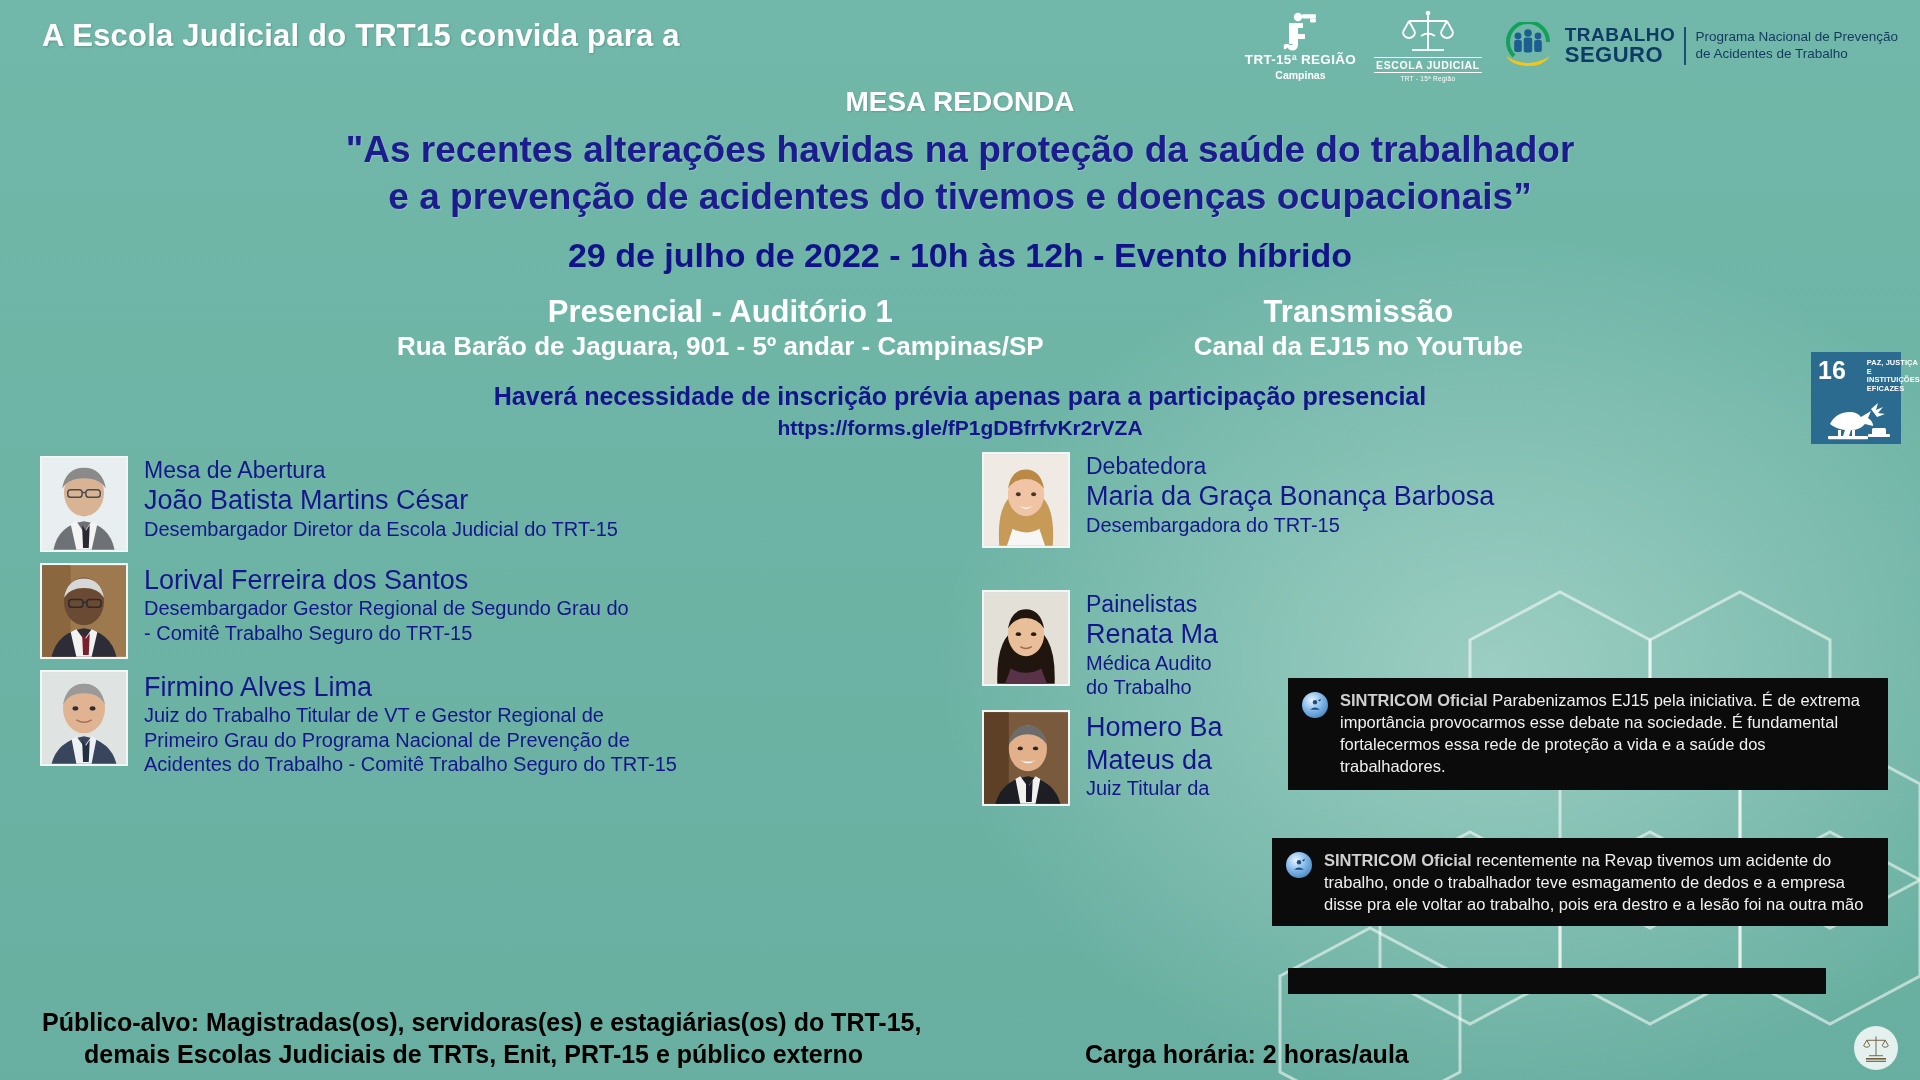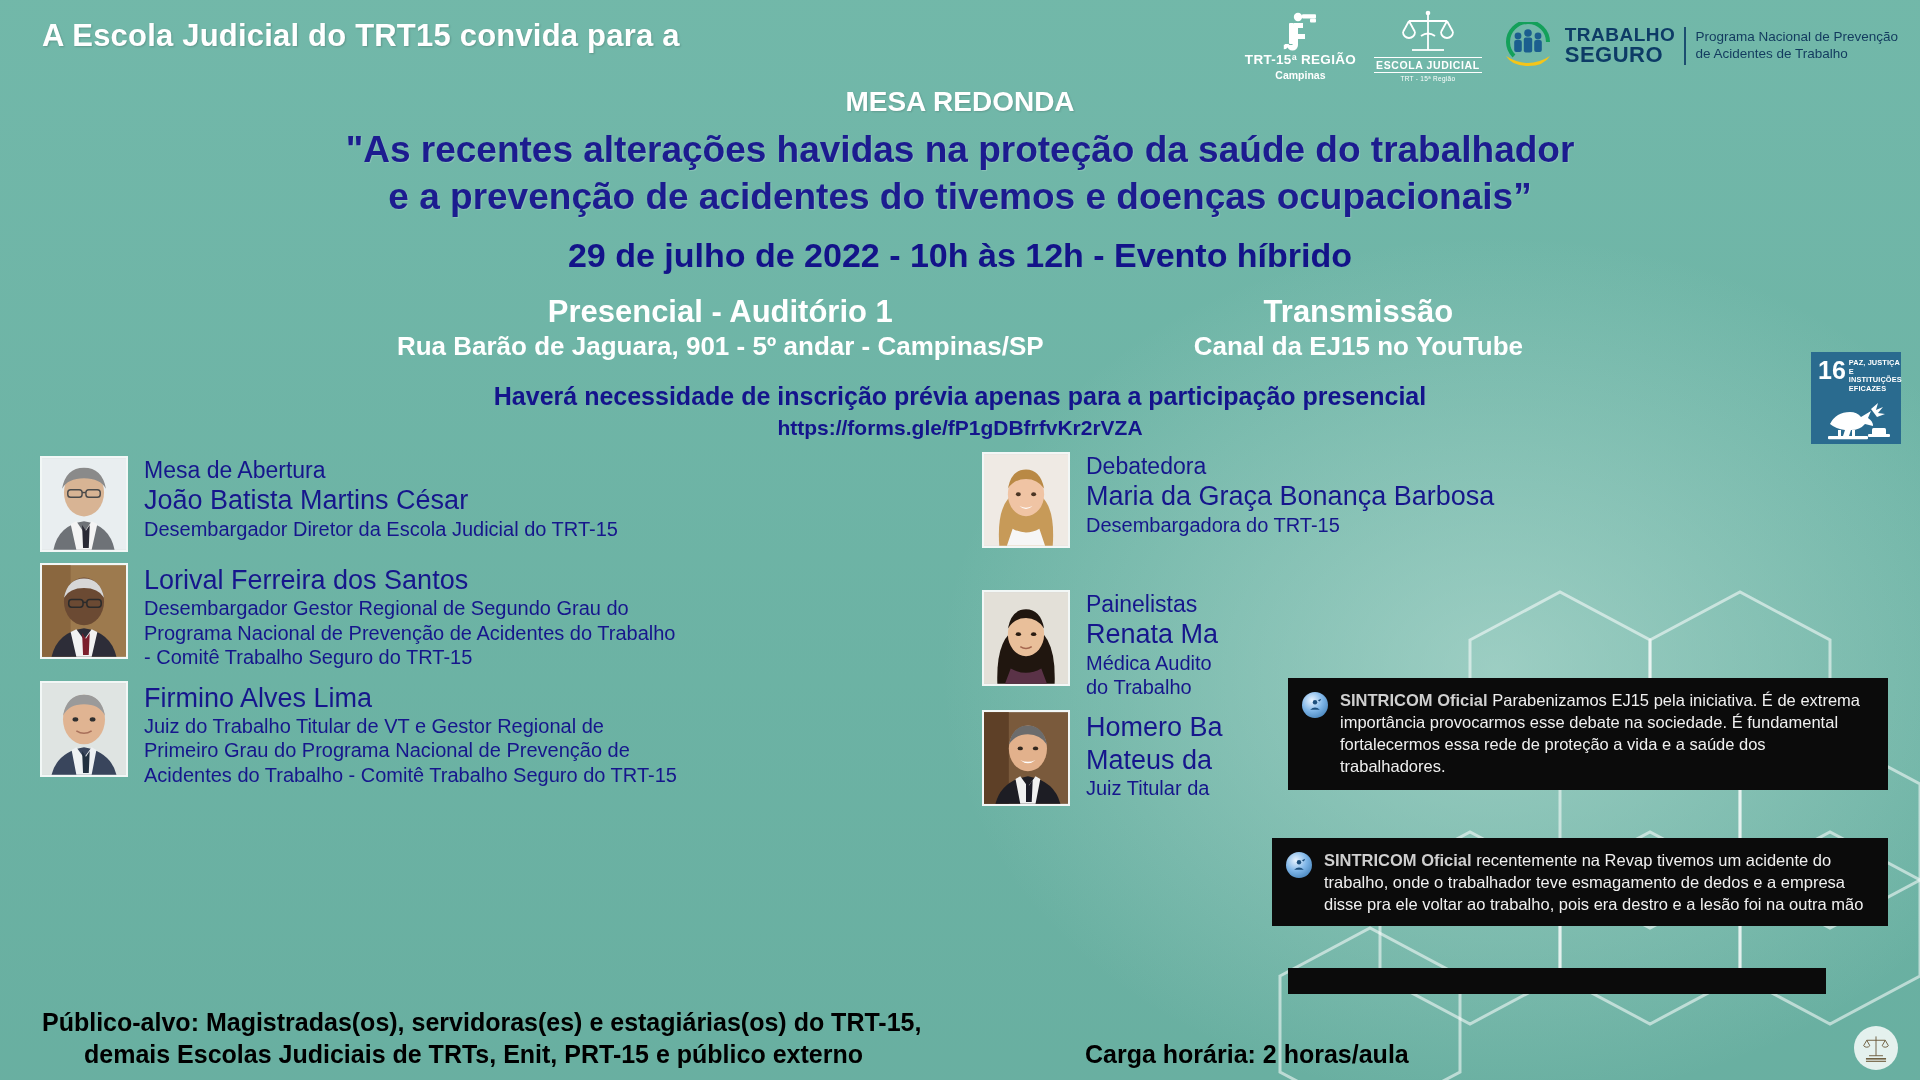--- a/index.html
+++ b/index.html
@@ -90,21 +90,21 @@
   }
 
   
   .sdg {
     position: absolute; left: 1811px; top: 352px;
     width: 90px; height: 92px;
     background: #2a6b8f; color: #fff;
     display: flex; flex-direction: column;
     padding: 7px 6px 0 7px;
   }
-  .sdg-top { display: flex; align-items: flex-start; gap: 3px; }
+  .sdg-top { display: flex; align-items: flex-start; gap: 21px; }
   .sdg-num { font-size: 25px; font-weight: bold; line-height: .9; }
   .sdg-txt { font-size: 7.4px; font-weight: bold; line-height: 1.18; letter-spacing: .1px; }
   .sdg-icon { flex: 1; display: flex; align-items: flex-end; justify-content: center; }
 
   
   .people { position: absolute; left: 0; top: 452px; width: 1920px; }
   .col-left  { position: absolute; left: 40px;  top: 4px;  width: 960px; }
   .col-right { position: absolute; left: 982px; top: 0;  width: 700px; }
 
   .person { display: flex; gap: 16px; align-items: flex-start; margin-bottom: 11px; }
@@ -325,21 +325,20 @@
             <rect x="47" y="36" width="15" height="8" rx="3" fill="none" stroke="#2b2b2b" stroke-width="1.6"></rect>
             <line x1="43" y1="39" x2="47" y2="39" stroke="#2b2b2b" stroke-width="1.6"></line>
             <path d="M10 96 q6 -26 34 -30 q28 4 34 30 z" fill="#2d2d38"></path>
             <path d="M36 67 l8 11 l8 -11 l6 3 l-6 26 h-16 l-6 -26z" fill="#f2f2f2"></path>
             <path d="M42 71 l4 6 l4 -6 l-1 23 h-6z" fill="#7c1f2c"></path>
           </svg>
         </div>
         <div class="ptext">
           <div class="pname">Lorival Ferreira dos Santos</div>
           <div class="ptitle">Desembargador Gestor Regional de Segundo Grau do</div>
-          <div class="ptitle">Programa Nacional de Prevenção de Acidentes do Trabalho</div>
           <div class="ptitle">- Comitê Trabalho Seguro do TRT-15</div>
         </div>
       </div>
 
       <div class="person">
         <div class="photo sz1">
           <svg viewBox="0 0 88 96">
             <rect width="88" height="96" fill="#dfe4e2"></rect>
             <ellipse cx="44" cy="38" rx="22" ry="26" fill="#e0b492"></ellipse>
             <path d="M22 34 q4 -22 22 -22 q18 0 22 22 q-6 -12 -22 -12 q-16 0 -22 12z" fill="#9a9a9a"></path>

